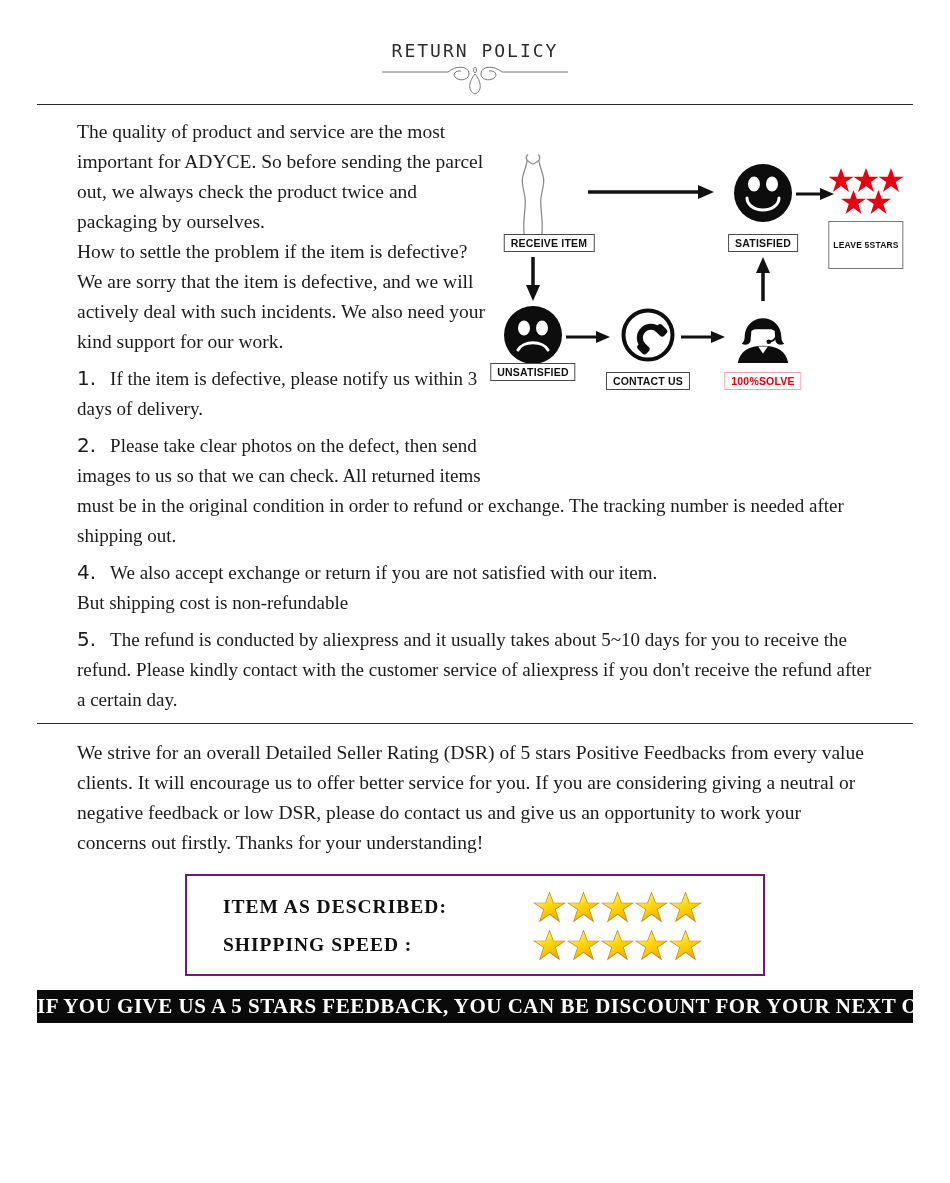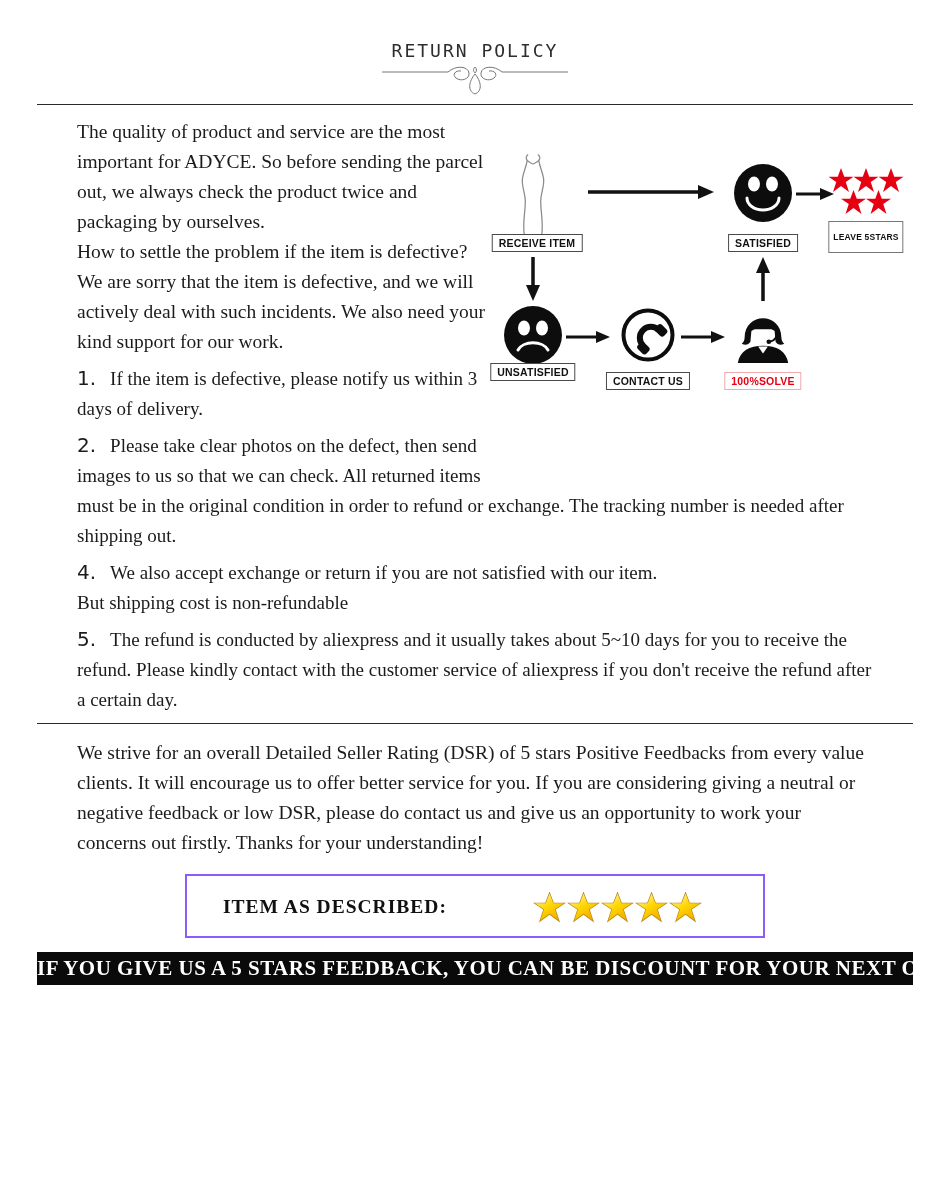--- a/index.html
+++ b/index.html
@@ -51,38 +51,38 @@
     border: 1.5px solid #4a4a4a;
     background: #fff;
     font-family: "Liberation Sans", sans-serif;
     font-weight: bold;
     font-size: 10.5px;
     letter-spacing: 0.2px;
     padding: 2px 6px;
     white-space: nowrap;
     color:#111;
   }
-  .flow-label.small { font-size: 8.5px; padding: 10px 4px; border-width:1px; border-color:#777; }
+  .flow-label.small { font-size: 8.5px; padding: 18px 4px; border-width:1px; border-color:#777; }
   .flow-label.red { color: #e60012; border-color: #f2a9ad; }
   .red-stars {
     display:flex; flex-wrap:wrap; justify-content:center;
     width: 80px;
   }
   .red-star {
     width: 25px; height: 24px; margin: -1px 0;
     background: #e60012;
     clip-path: polygon(50% 0%, 63% 36%, 100% 36%, 69% 58%, 82% 100%, 50% 75%, 18% 100%, 31% 58%, 0% 36%, 37% 36%);
   }
   
   .feedback-section { clear: both; }
   .fb-para-wrap { padding: 14px 40px 0 40px; }
   .ratings-box {
     width: 580px;
     margin: 16px auto 0;
-    border: 2px solid #8b5cf6;
+    border: 2px solid #701a75;
     padding: 12px 16px 10px 36px;
   }
   .rating-row { display:flex; align-items:center; height: 38px; }
   .rating-label {
     width: 310px;
     font-weight: bold;
     font-size: 19.5px;
     letter-spacing: 1px;
     color:#111;
   }
@@ -138,21 +138,21 @@
 
       <div class="fc" style="left:30px; top:6px;">
         <svg width="52" height="90" viewBox="0 0 54 92">
           <g fill="#ffffff" stroke="#8a8a8a" stroke-width="1.3">
             <path d="M22 3 c-2 1 -3 4 -1 6" fill="none"></path>
             <path d="M32 3 c2 1 3 4 1 6" fill="none"></path>
             <path d="M21 9 c6 5 6 5 12 0 c1 7 4 12 5 19 c1 8 -3 14 -3 24 c0 12 3 20 1 36 h-18 c-2 -16 1 -24 1 -36 c0 -10 -4 -16 -3 -24 c1 -7 4 -12 5 -19 z"></path>
           </g>
         </svg>
       </div>
-      <div class="fc" style="left:34px; top:88px;">
+      <div class="fc" style="left:46px; top:88px;">
         <span class="flow-label">RECEIVE ITEM</span>
       </div>
 
       <div class="fc" style="left:148px; top:40px; transform:none;">
         <svg width="126" height="14" viewBox="0 0 126 14" style="margin-left:-63px;">
           <line x1="0" y1="7" x2="112" y2="7" stroke="#111" stroke-width="3.5"></line>
           <polygon points="110,0 126,7 110,14" fill="#111"></polygon>
         </svg>
       </div>
 
@@ -279,18 +279,28 @@
       <div class="rating-row">
         <span class="rating-label">ITEM AS DESCRIBED:</span>
         <span class="stars-row">
             <span class="gold-star"></span>
             <span class="gold-star"></span>
             <span class="gold-star"></span>
             <span class="gold-star"></span>
             <span class="gold-star"></span>
           </span>
       </div>
+      <div class="rating-row">
+        <span class="rating-label">SHIPPING SPEED :</span>
+        <span class="stars-row">
+            <span class="gold-star"></span>
+            <span class="gold-star"></span>
+            <span class="gold-star"></span>
+            <span class="gold-star"></span>
+            <span class="gold-star"></span>
+          </span>
+      </div>
     </div>
 
     <div class="banner">IF YOU GIVE US A 5 STARS FEEDBACK, YOU CAN BE DISCOUNT FOR YOUR NEXT ORDER</div>
   </div>
 
 </div>
 
 </body></html>

